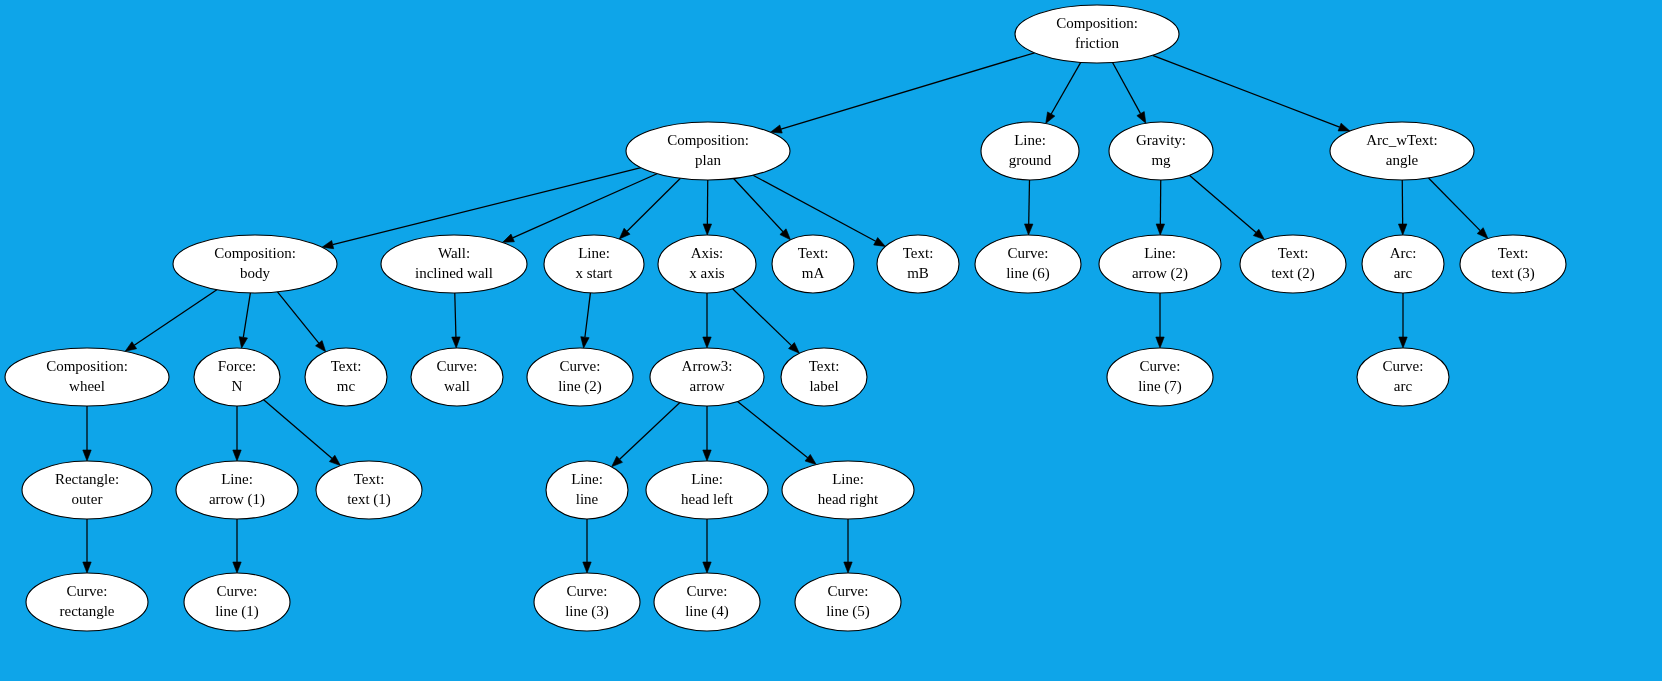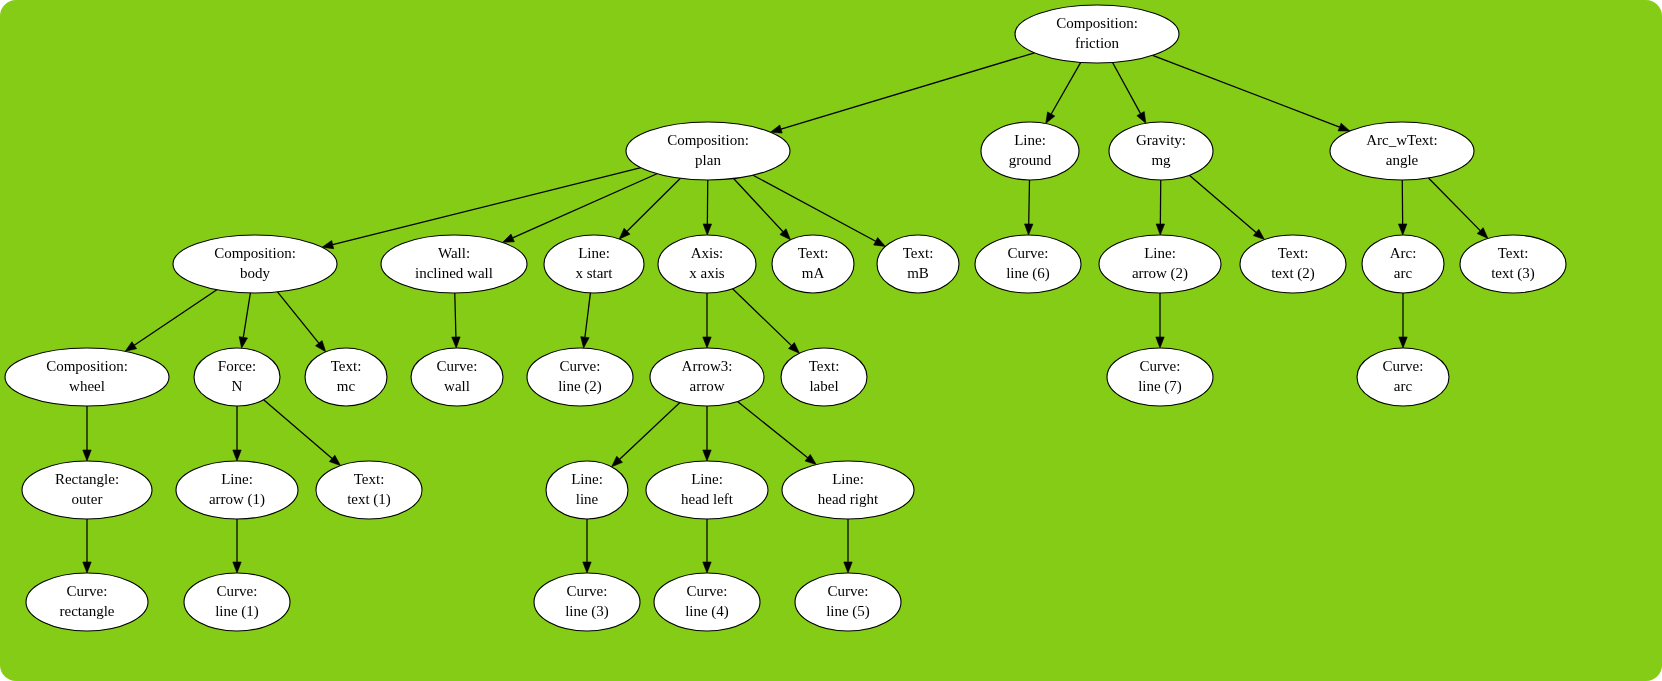--- a/index.html
+++ b/index.html
@@ -4,23 +4,22 @@
 <style>
   html, body {
     margin: 0;
     padding: 0;
     background: #ffffff;
   }
   #canvas-wrap {
     position: relative;
     width: 1662px;
     height: 681px;
-    background: #84cc16;
+    background: #0ea5e9;
     overflow: hidden;
-    border-radius: 16px;
   }
   svg#graph {
     display: block;
     width: 1662px;
     height: 681px;
     font-family: "Liberation Serif", "DejaVu Serif", serif;
   }
   .node-ellipse {
     fill: #ffffff;
     stroke: #000000;

